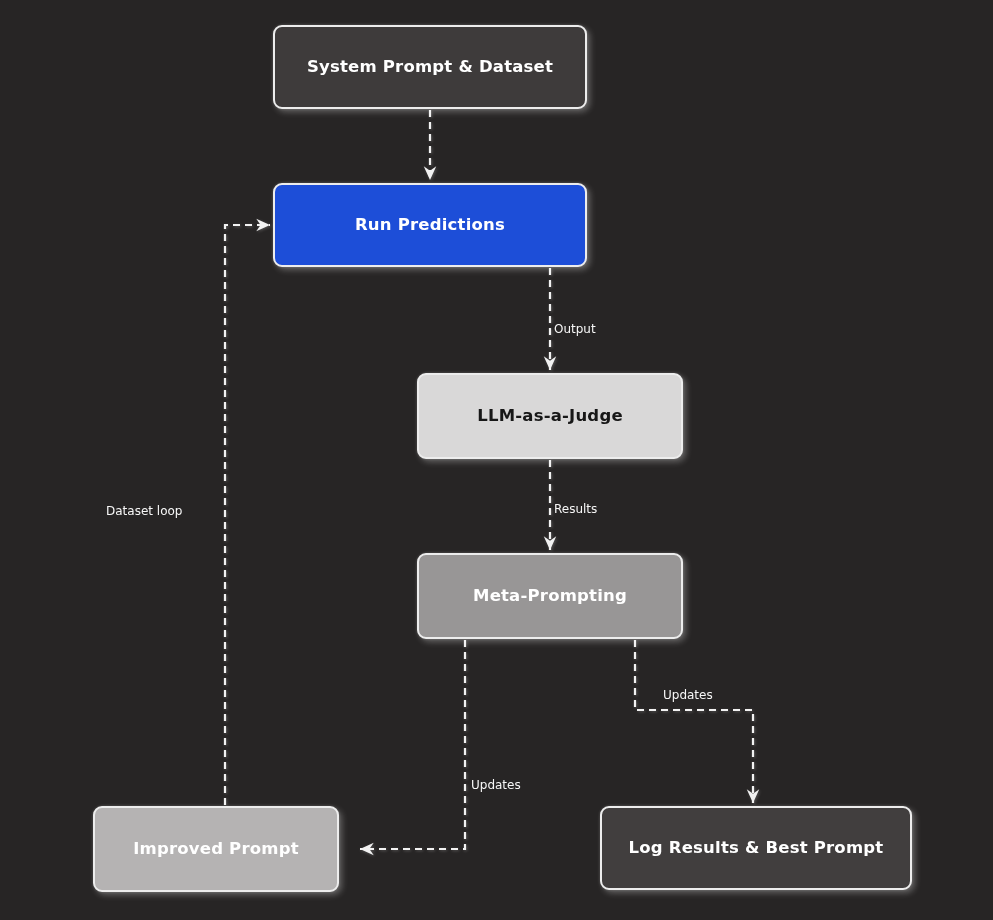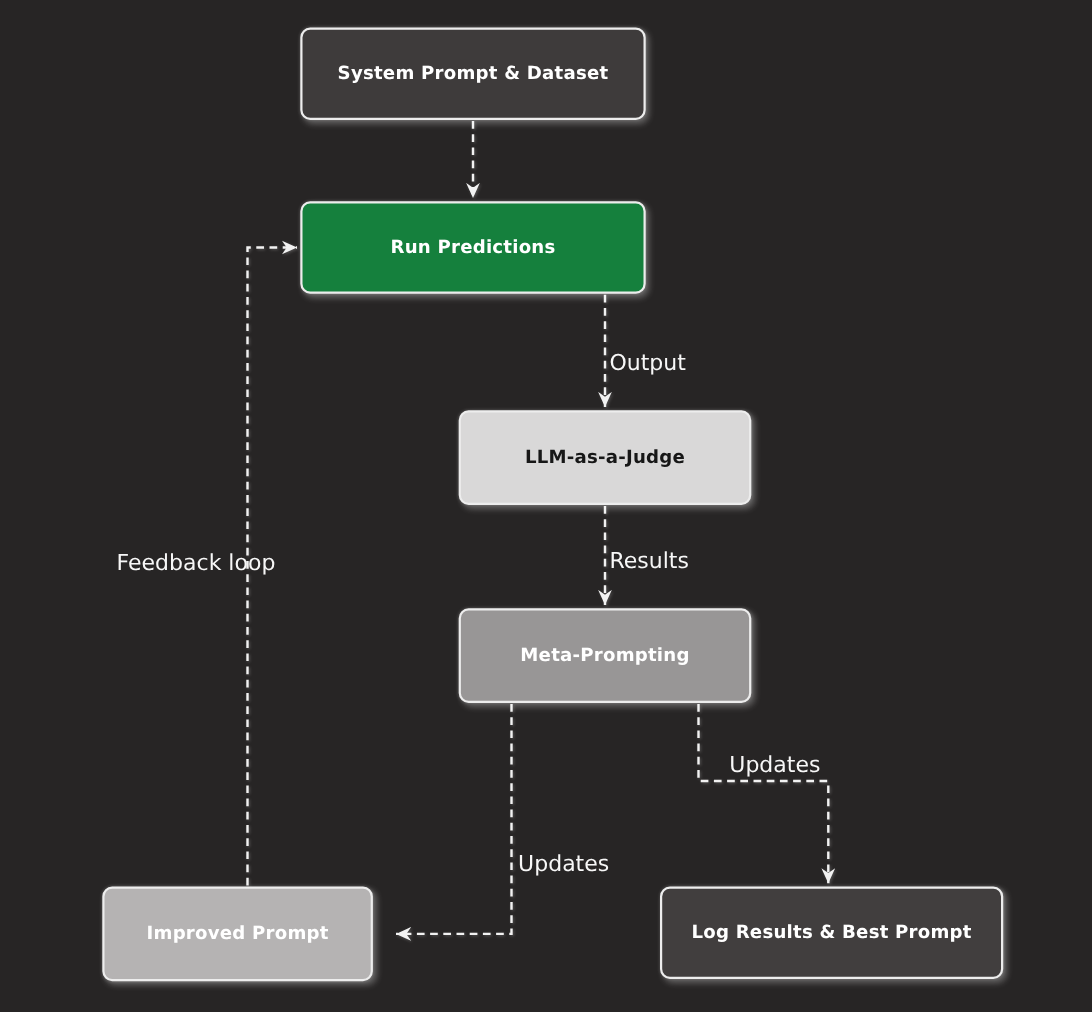--- a/index.html
+++ b/index.html
@@ -29,21 +29,21 @@
     border:2px solid var(--border);border-radius:9px;
     box-shadow:3px 3px 6px rgba(255,255,255,0.28), 0 0 3px rgba(255,255,255,0.18);
     text-align:center;
   }
   .node .node-label{
     font-weight:bold;font-size:16.5px;letter-spacing:0.2px;line-height:1.25;
     padding:0 10px;
   }
   .edge-label{
     position:absolute;transform:translateY(-50%);
-    color:var(--label);font-size:20px;white-space:nowrap;
+    color:var(--label);font-size:12px;white-space:nowrap;
   }
 </style>
 </head>
 <body>
 
 <div class="canvas">
 
   <svg class="edges" viewBox="0 0 993 920">
     <defs>
       <marker id="arrow" viewBox="0 0 12 12" refX="11" refY="6" markerWidth="15" markerHeight="15" markerUnits="userSpaceOnUse" orient="auto">
@@ -55,21 +55,21 @@
     <path class="edge" d="M550,460 L550,550" marker-end="url(#arrow)"></path>
     <path class="edge" d="M465,640 L465,849 L360,849" marker-end="url(#arrow)"></path>
     <path class="edge" d="M635,640 L635,710 L753,710 L753,803" marker-end="url(#arrow)"></path>
     <path class="edge" d="M225,805 L225,225 L270,225" marker-end="url(#arrow)"></path>
   </svg>
 
   <div class="node" style="left: 273px; top: 25px; width: 314px; height: 84px; background-color: rgb(62, 59, 59); color: rgb(255, 255, 255);">
     <span class="node-label">System Prompt &amp; Dataset</span>
   </div>
 
-  <div class="node" style="left: 273px; top: 183px; width: 314px; height: 84px; background-color: #15803d; color: rgb(255, 255, 255);">
+  <div class="node" style="left: 273px; top: 183px; width: 314px; height: 84px; background-color: #1d4ed8; color: rgb(255, 255, 255);">
     <span class="node-label">Run Predictions</span>
   </div>
 
   <div class="node" style="left: 417px; top: 553px; width: 266px; height: 86px; background-color: rgb(152, 150, 150); color: rgb(255, 255, 255);">
     <span class="node-label">Meta-Prompting</span>
   </div>
 
   <div class="node" style="left: 417px; top: 373px; width: 266px; height: 86px; background-color: rgb(217, 216, 216); color: rgb(23, 23, 23);">
     <span class="node-label">LLM-as-a-Judge</span>
   </div>
@@ -83,15 +83,15 @@
   </div>
 
   <div class="edge-label" style="left:554px;top:329px">Output</div>
 
   <div class="edge-label" style="left:554px;top:509px">Results</div>
 
   <div class="edge-label" style="left:471px;top:785px">Updates</div>
 
   <div class="edge-label" style="left:663px;top:695px">Updates</div>
 
-  <div class="edge-label" style="left:106px;top:511px">Feedback loop</div>
+  <div class="edge-label" style="left:106px;top:511px">Dataset loop</div>
 
 </div>
 
 </body></html>

